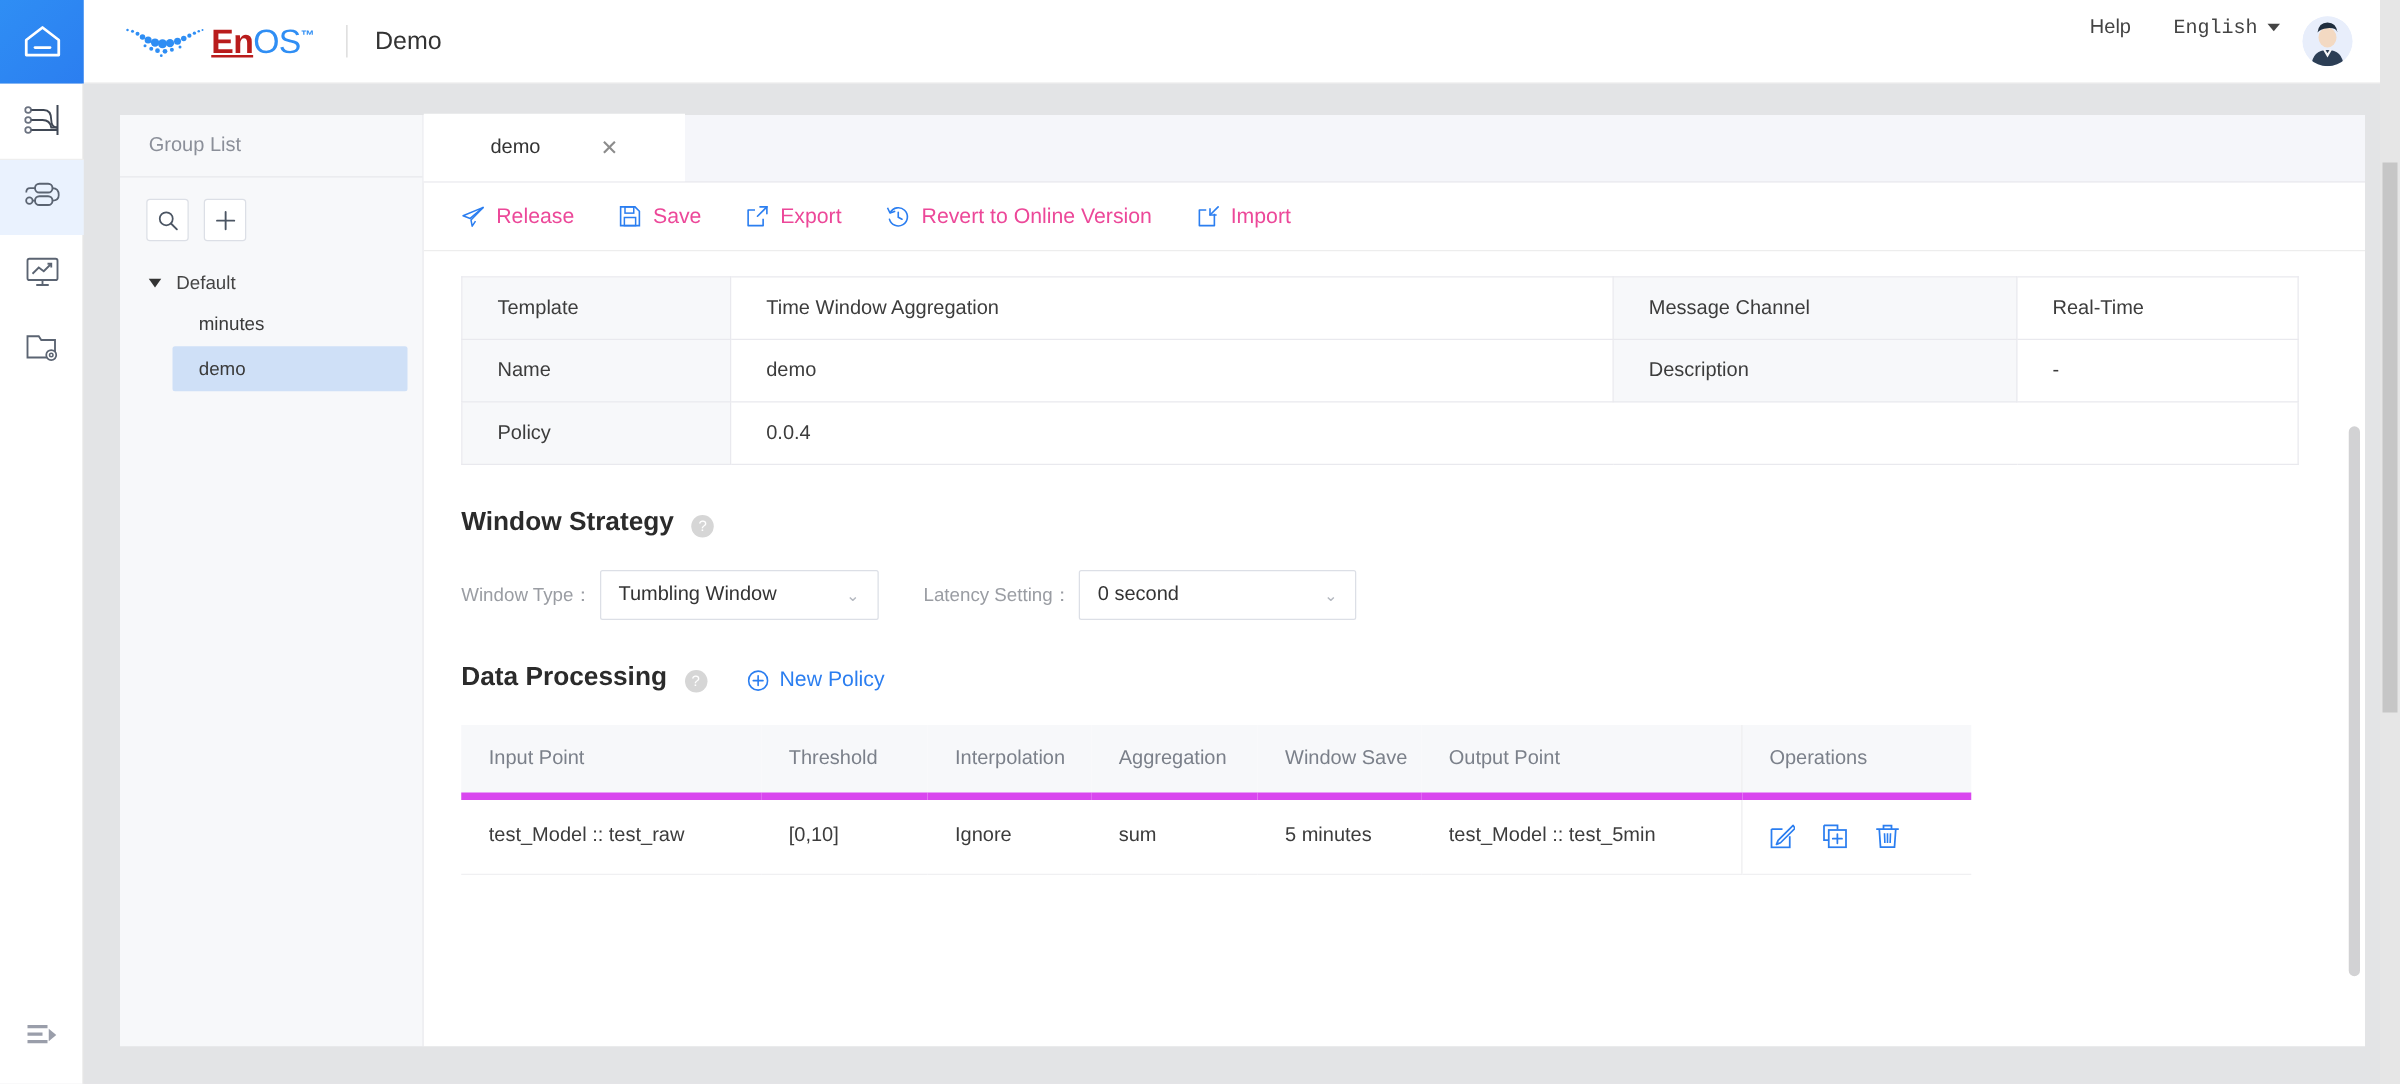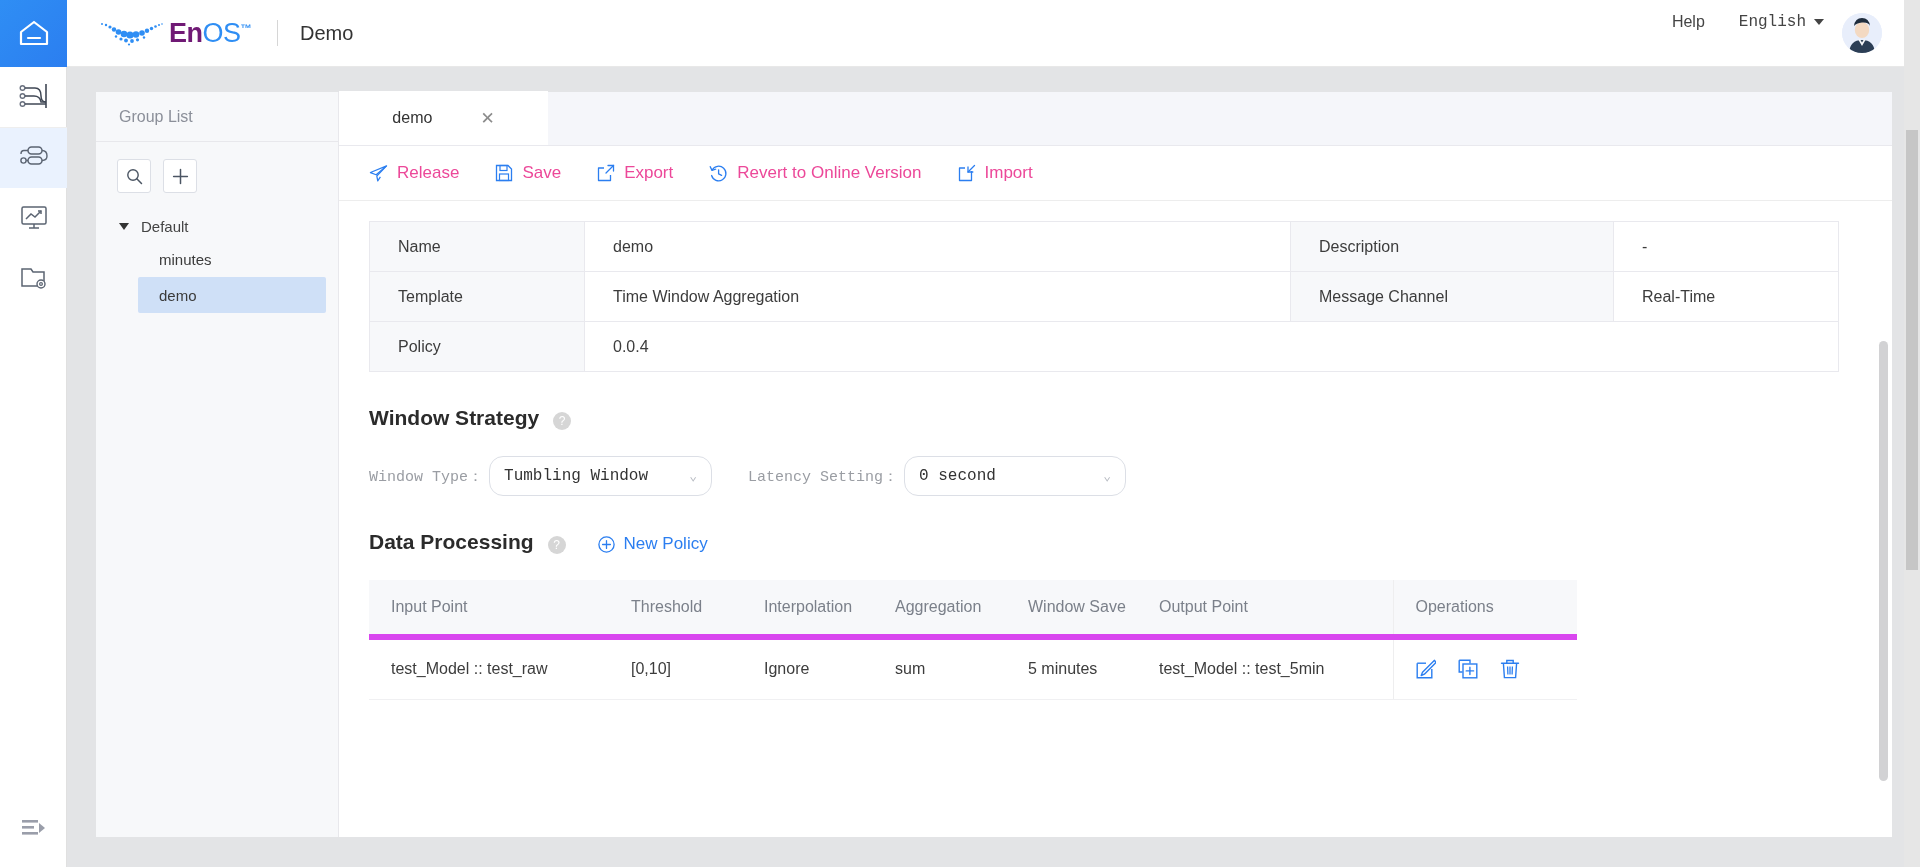--- a/index.html
+++ b/index.html
@@ -28,21 +28,21 @@
 
   .brand {
     display: flex; align-items: center;
     margin-left: 32px; gap: 0px;
   }
   .brand-dots { width: 66px; height: 30px; display:block; }
   .brand-text {
     font-size: 27px; font-weight: bold; letter-spacing: -0.5px;
     margin-left: 4px; white-space: nowrap;
   }
-  .brand-text .en { color: #701a75; }
+  .brand-text .en { color: #b91c1c; text-decoration: underline; }
   .brand-text .os { color: #2f8ef4; font-weight: normal; }
   .brand-text .tm { font-size: 11px; vertical-align: super; color:#2f8ef4;}
   .brand-sep {
     width: 1px; height: 26px; background: #d6d6d6;
     margin: 0 22px 0 26px;
   }
   .app-title { font-size: 20px; color: #333333; }
 
   .header-right {
     margin-left: auto; display: flex; align-items: flex-start;
@@ -201,24 +201,24 @@
     background: #d6d6d6; color: #ffffff; font-size: 12px;
     display: flex; align-items: center; justify-content: center;
     margin-left: 14px; cursor: pointer; flex: 0 0 18px;
   }
   .new-policy {
     display: flex; align-items: center; gap: 9px;
     color: #2b7ef0; font-size: 17px; margin-left: 32px; cursor: pointer;
   }
 
   
-  .sel-row { display: flex; align-items: center; margin-top: 26px; font-family: Liberation Mono, monospace; }
+  .sel-row { display: flex; align-items: center; margin-top: 26px; }
   .sel-label { font-size: 15px; color: #9a9da3; margin-right: 6px; white-space: nowrap;}
   .select {
-    height: 40px; border: 1px solid #dcdfe6; border-radius: 14px;
+    height: 40px; border: 1px solid #dcdfe6; border-radius: 2px;
     display: flex; align-items: center; padding: 0 14px;
     background: #fff; cursor: pointer;
   }
   .select .sv { font-size: 16px; color: #333; }
   .select .chev {
     margin-left: auto; padding-left: 22px;
     color: #b5b9c0; font-size: 13px;
   }
   .sel-1 { width: 223px; }
   .sel-2 { width: 222px; }
@@ -451,30 +451,30 @@
         </svg>
         <span>Import</span>
       </div>
     </div>
 
     <div class="content">
 
       <table class="info-table">
         <tbody>
             <tr>
+          <td class="lbl">Template</td>
+          <td class="val">Time Window Aggregation</td>
+          <td class="lbl2">Message Channel</td>
+          <td class="val2">Real-Time</td>
+        </tr>
+        <tr>
           <td class="lbl">Name</td>
           <td class="val">demo</td>
           <td class="lbl2">Description</td>
           <td class="val2">-</td>
-        </tr>
-        <tr>
-          <td class="lbl">Template</td>
-          <td class="val">Time Window Aggregation</td>
-          <td class="lbl2">Message Channel</td>
-          <td class="val2">Real-Time</td>
         </tr>
         <tr>
           <td class="lbl">Policy</td>
           <td class="val" colspan="3">0.0.4</td>
         </tr>
       </tbody>
         </table>
 
       <div class="sec-head">
         <h2>Window Strategy</h2>

